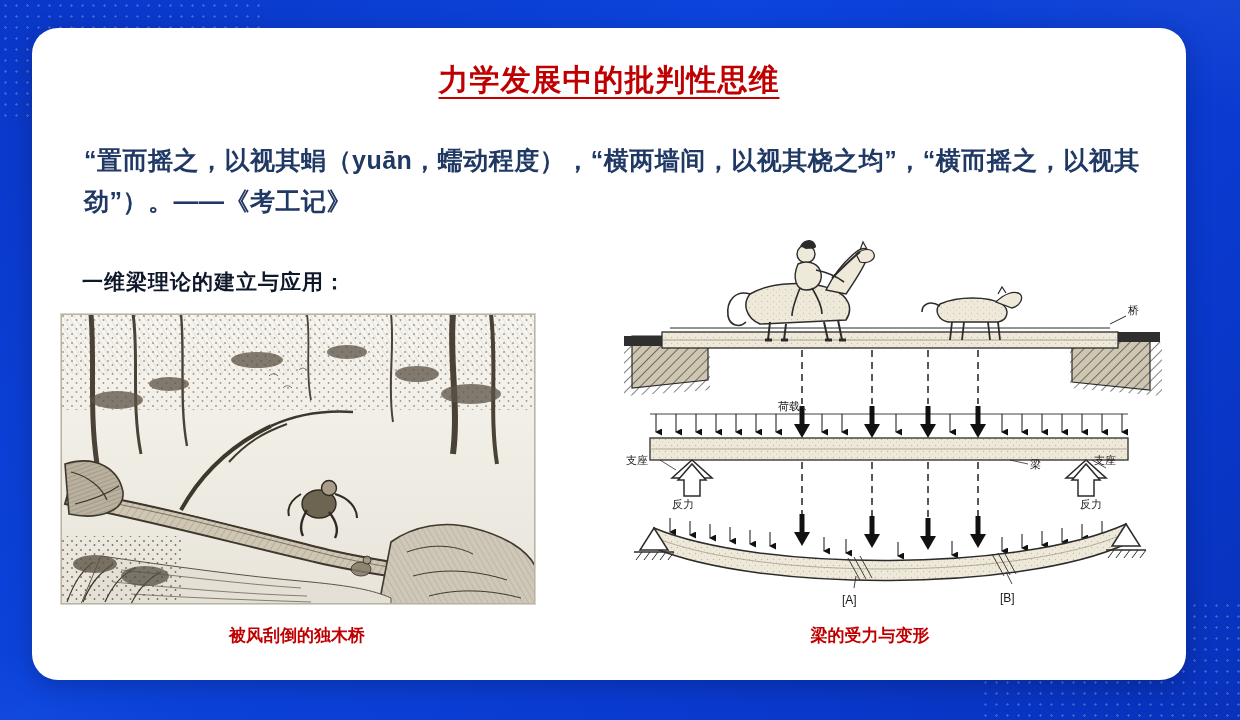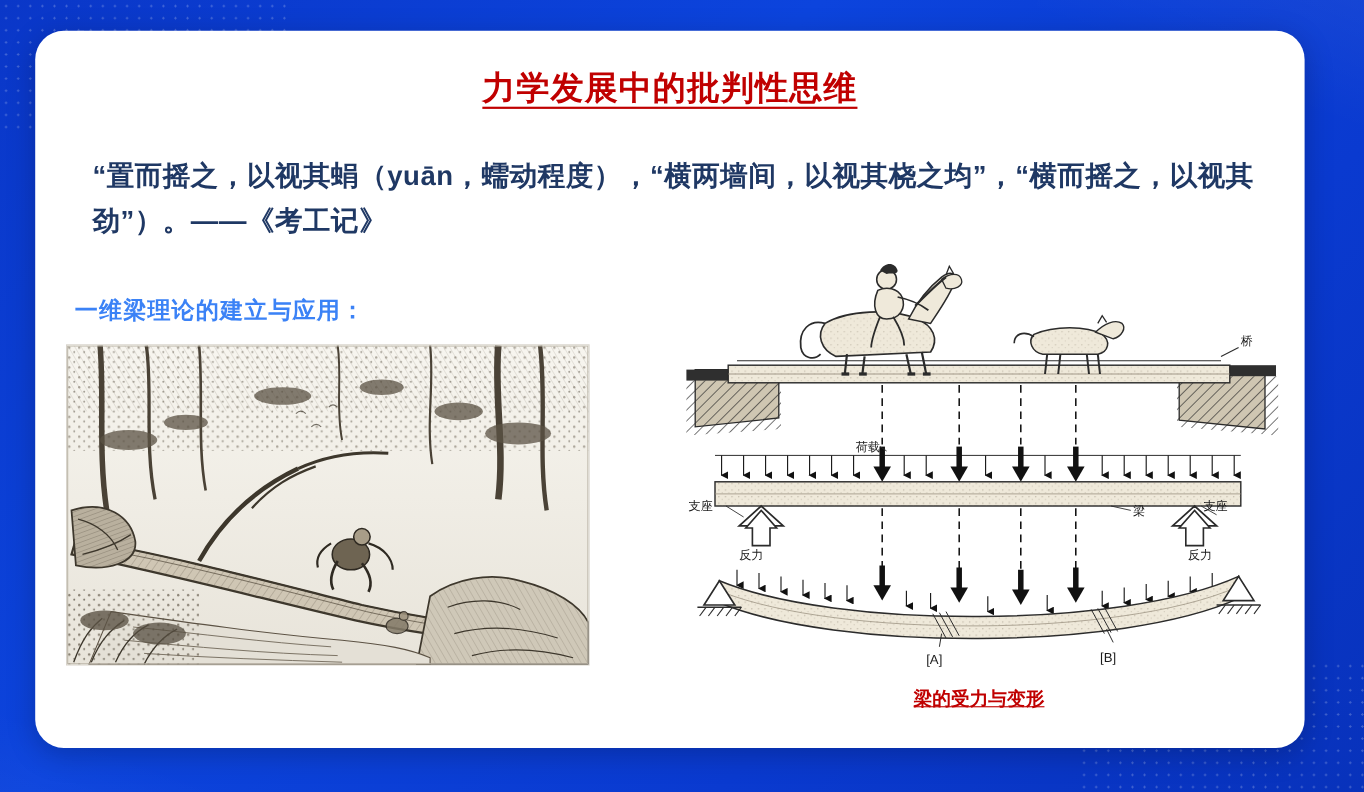--- a/index.html
+++ b/index.html
@@ -82,25 +82,25 @@
     width: 1080px;
     font-size: 25px;
     line-height: 1.62;
     color: #1f3864;
     font-weight: bold;
     letter-spacing: 0.5px;
   }
 
   .subhead {
     position: absolute;
-    left: 36px;
+    left: 50px;
     top: 240px;
     font-size: 21px;
     font-weight: bold;
-    color: #3b82f6;
+    color: #0f172a;
     letter-spacing: 1px;
   }
 
   .fig {
     position: absolute;
   }
   .fig-left {
     left: 28px;
     top: 285px;
     width: 474px;
@@ -113,21 +113,21 @@
     height: 385px;
   }
   .fig-caption {
     position: absolute;
     text-align: center;
     font-size: 17px;
     font-weight: bold;
     color: #c00000;
   }
   .cap-left { left: 28px; top: 596px; width: 474px; }
-  .cap-right { left: 578px; top: 596px; width: 560px; text-decoration: underline; }
+  .cap-right { left: 558px; top: 596px; width: 560px; }
 
   
   .etch {
     width: 100%;
     height: 100%;
     display: block;
     background: #fdfcf8;
     border: 1px solid #d8d4cc;
   }
 
@@ -272,20 +272,21 @@
         <g stroke="#3d372c" stroke-width="1" fill="none" opacity="0.7">
           <path d="M208 62 c3 -3 6 -3 9 0"></path>
           <path d="M222 74 c3 -3 6 -3 9 0"></path>
           <path d="M238 56 c2.5 -2.5 5 -2.5 7.5 0"></path>
         </g>
 
         <rect x="0.5" y="0.5" width="473" height="289" fill="none" stroke="#b9b3a6" stroke-width="1"></rect>
       </svg>
     </div>
 
+    <div class="fig-caption cap-left">被风刮倒的独木桥</div>
 
     <div class="fig fig-right">
       <svg class="diagram" viewBox="0 0 560 385" preserveAspectRatio="none">
         <defs>
           <pattern id="stipple" width="6" height="6" patternUnits="userSpaceOnUse">
             <circle cx="1.5" cy="1.5" r="0.7" fill="#7a6f5c"></circle>
             <circle cx="4.5" cy="4" r="0.5" fill="#8b8170"></circle>
           </pattern>
           <pattern id="ground" width="7" height="7" patternUnits="userSpaceOnUse" patternTransform="rotate(45)">
             <line x1="0" y1="0" x2="0" y2="7" stroke="#2b2b2b" stroke-width="1.4"></line>

